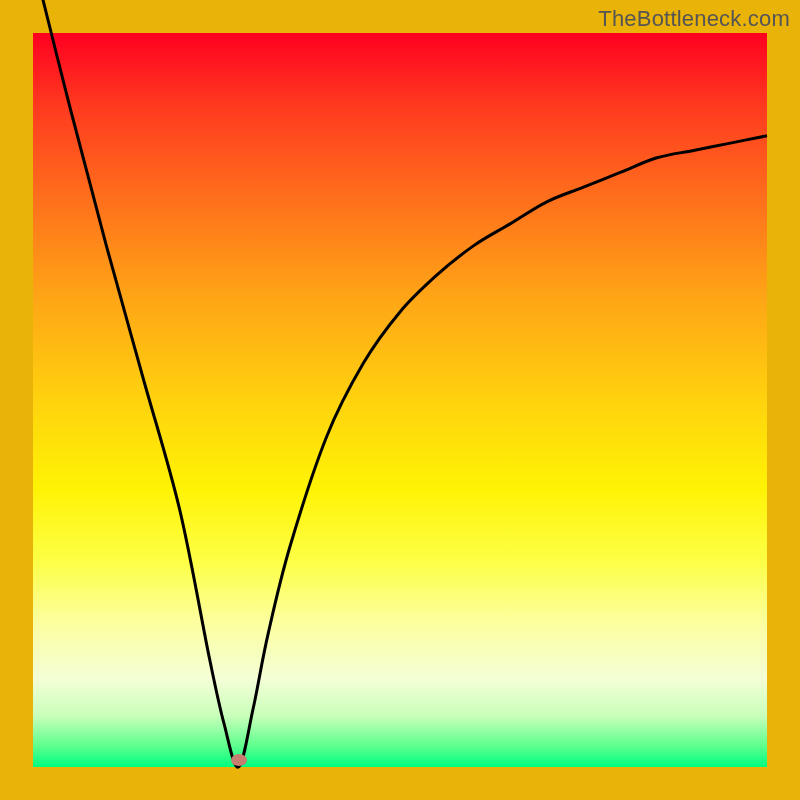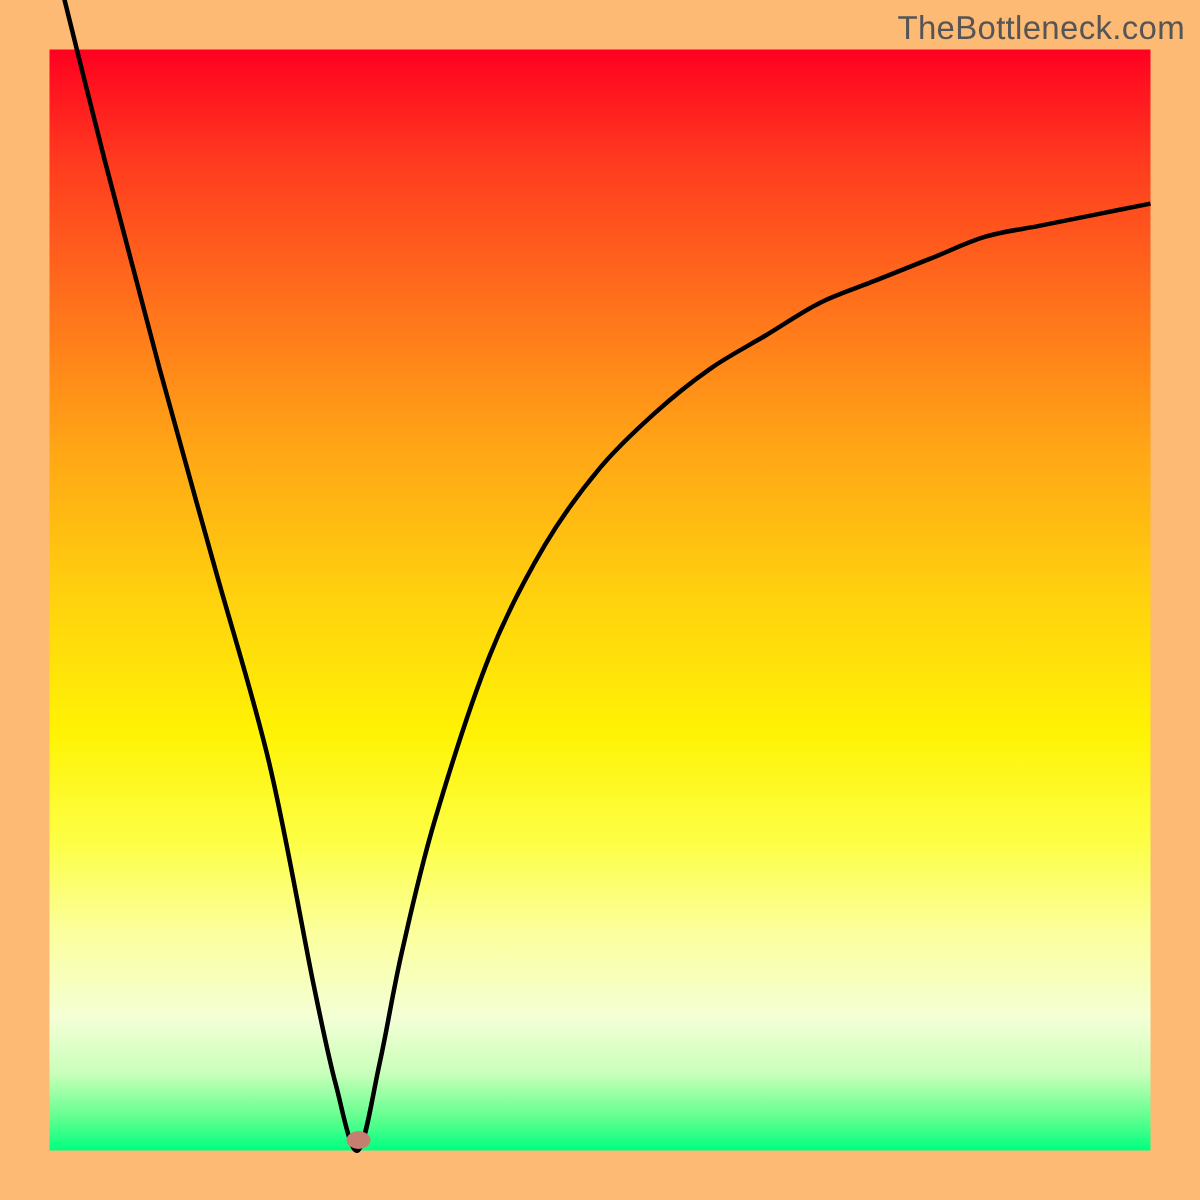--- a/index.html
+++ b/index.html
@@ -8,21 +8,21 @@
     width: 800px;
     height: 800px;
     background: #000;
     overflow: hidden;
     font-family: Arial, Helvetica, sans-serif;
   }
   .frame {
     position: relative;
     width: 800px;
     height: 800px;
-    background: #fdba74;
+    background: #eab308;
   }
   .plot-area {
     position: absolute;
     left: 33px;
     top: 33px;
     width: 734px;
     height: 734px;
     background: linear-gradient(to bottom,
       #ff0020 0%,
       #ff3a1f 10%,

